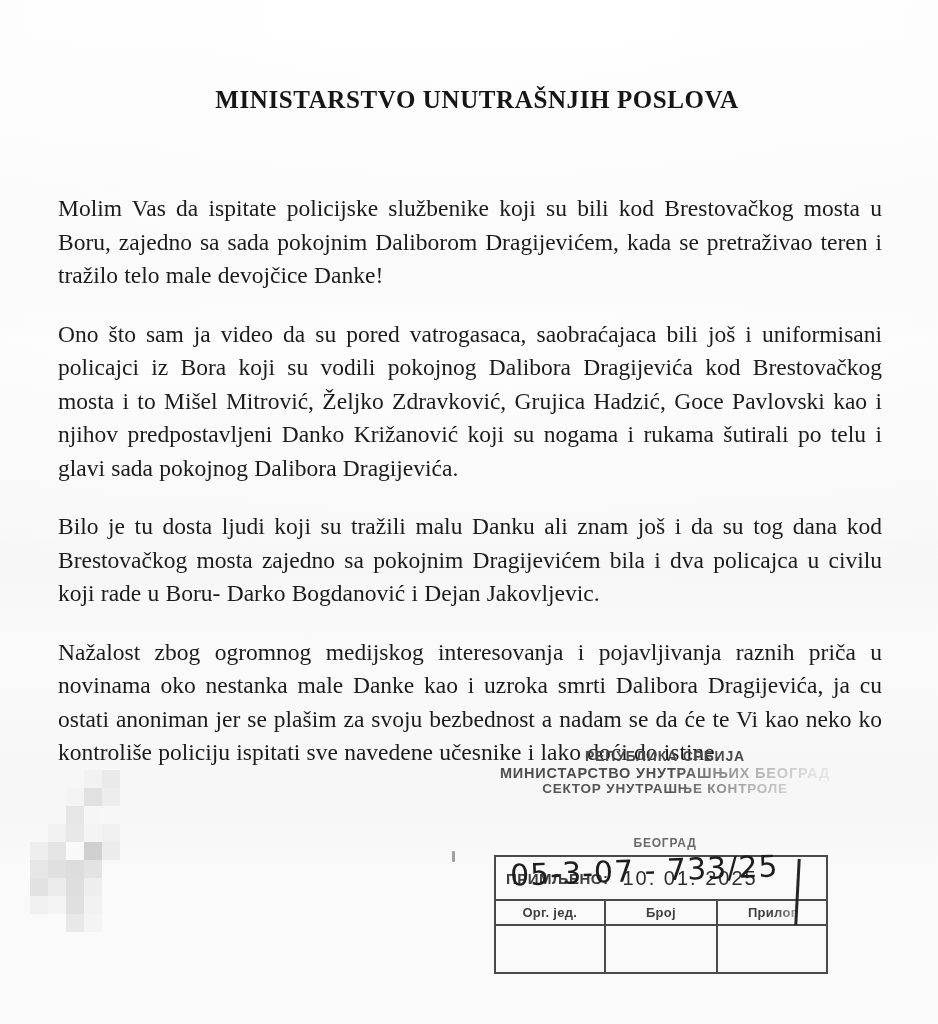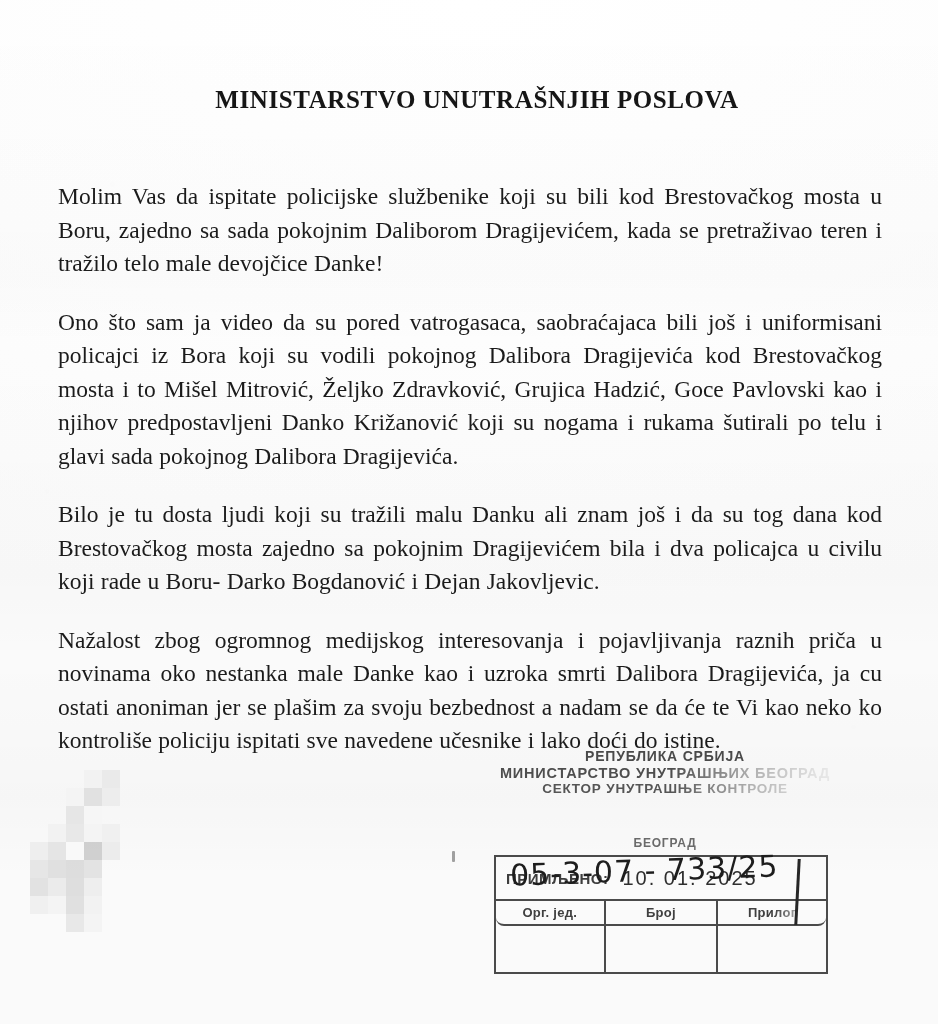--- a/index.html
+++ b/index.html
@@ -68,21 +68,21 @@
     font-size: 25px;
     letter-spacing: .6px;
     line-height: 44px;
     color: #161616;
     white-space: nowrap;
   }
 
   
   #letter {
     position: absolute;
-    top: 180px;
+    top: 192px;
     left: 58px;
     width: 824px;
   }
   .para {
     font-size: 23.5px;
     line-height: 33.5px;
     text-align: justify;
     text-justify: inter-word;
     margin: 0 0 25px 0;
     color: #1b1b1b;
@@ -163,21 +163,20 @@
     font-weight: 400;
     letter-spacing: 2px;
     margin-left: 14px;
     color: #2e2e2e;
   }
   #stamp-head-row {
     display: flex;
     height: 23px;
     border-bottom: 2px solid #4a4a4a;
     font-family: "Liberation Sans", "DejaVu Sans", sans-serif;
-    border-radius: 8px;
   }
   #stamp-head-row .cell {
     font-size: 13px;
     font-weight: 700;
     display: flex;
     align-items: center;
     justify-content: center;
     color: #3f3f3f;
     letter-spacing: .3px;
   }

